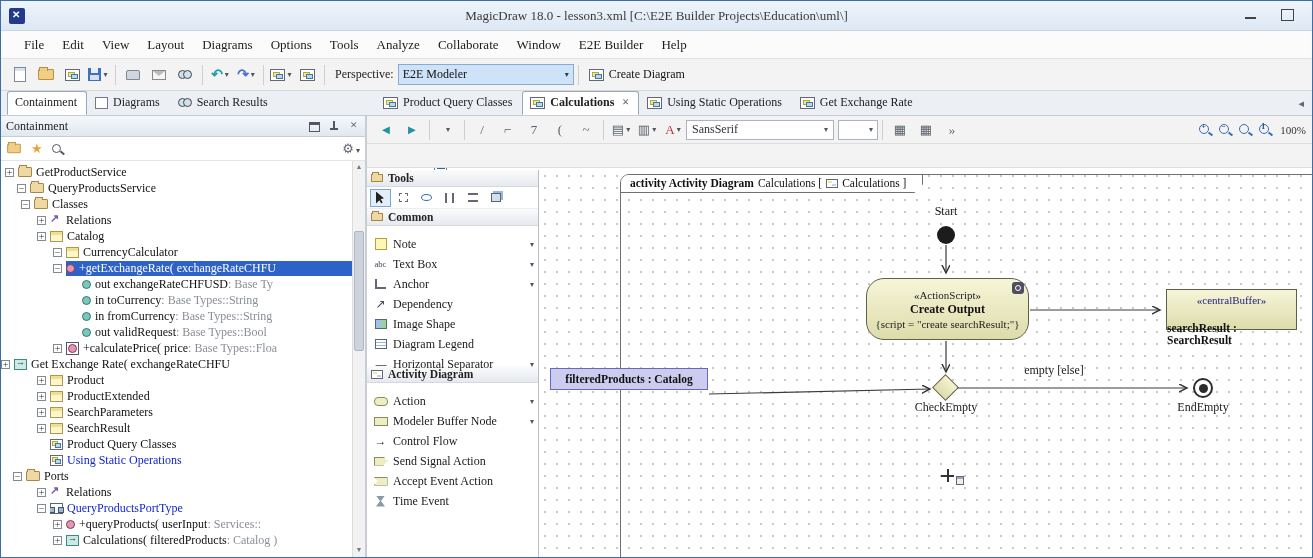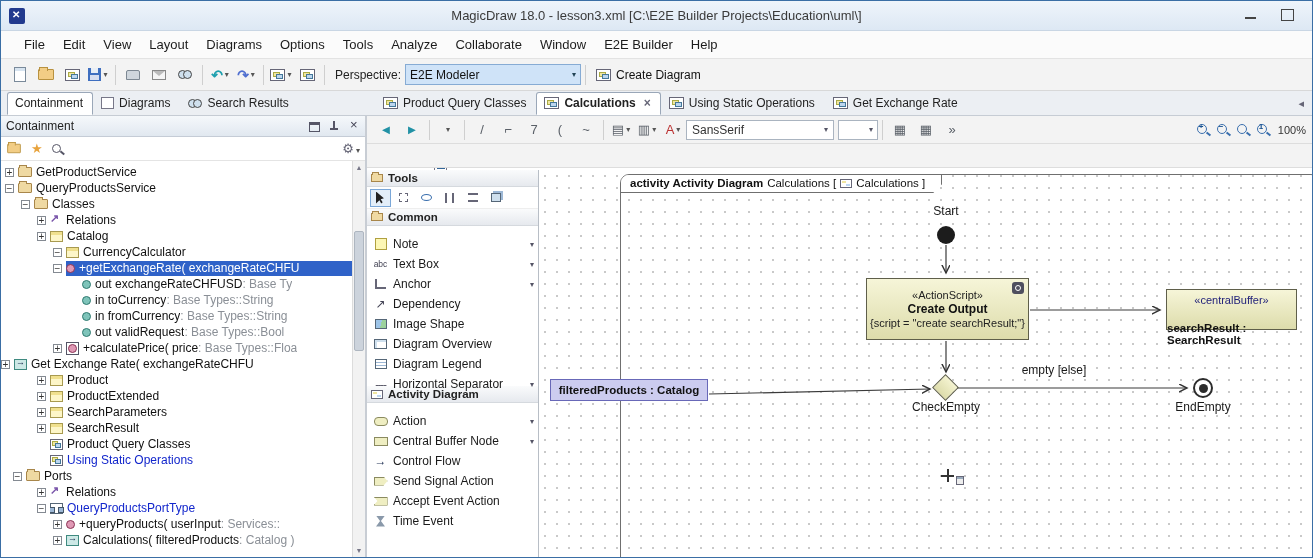--- a/index.html
+++ b/index.html
@@ -1,17 +1,17 @@
 <!DOCTYPE html>
 <html><head>
 <meta charset="utf-8">
 <style>
   * { margin:0; padding:0; box-sizing:border-box; }
   html,body { width:1313px; height:558px; overflow:hidden; font-family:"Liberation Sans", sans-serif; background:#fff; }
-  .window { position:absolute; inset:0; border:1px solid #3a6ea5; background:#fff; }
+  .window { position:absolute; inset:0; border:1px solid #3a6ea5; background:#fff;font-family:Liberation Serif, serif; }
 
   
   .titlebar { position:absolute; left:0; right:0; top:0; height:30px; background:linear-gradient(#eef4fb,#dde8f4); border-bottom:1px solid #c9d6e4; }
   .app-icon { position:absolute; left:8px; top:7px; width:16px; height:16px; background:#223a8e; border-radius:2px; }
   .app-icon::before { content:"✕"; position:absolute; left:3px; top:1px; color:#fff; font-size:10px; font-weight:bold; }
   .win-title { position:absolute; left:0; right:0; top:7px; text-align:center; font-size:13px; color:#3a3a3a; white-space:nowrap; }
   .win-controls { position:absolute; right:14px; top:4px; display:flex; gap:14px; }
   .wc { width:22px; height:20px; position:relative; cursor:default; }
   .wc.min::before { content:""; position:absolute; left:5px; top:12px; width:11px; height:2px; background:#444; }
   .wc.max::before { content:""; position:absolute; left:5px; top:4px; width:11px; height:10px; border:1.5px solid #444; }
@@ -174,21 +174,21 @@
   .canvas { flex:1; position:relative; background:#fff; background-image:radial-gradient(circle,#c9c9c9 0.9px,transparent 1.1px); background-size:12px 12px; overflow:hidden; min-width:0; }
   .frame { position:absolute; left:81px; top:4px; width:700px; height:430px; border:1px solid #6f6f6f; border-radius:9px 9px 0 0; }
   .frame-tab { position:absolute; left:0; top:0; display:inline-flex; align-items:center; gap:4px; background:#fff; padding:2px 16px 3px 9px; border-right:1px solid #6f6f6f; border-bottom:1px solid #6f6f6f; border-radius:8px 0 0 0; font-size:11.5px; color:#111; white-space:nowrap; clip-path:polygon(0 0,100% 0,100% calc(100% - 9px),calc(100% - 9px) 100%,0 100%); }
   .frame-tab b { font-weight:bold; }
   .fti { width:12px; height:9px; background:#fff; border:1px solid #667; position:relative; flex:none; }
   .fti::before { content:""; position:absolute; left:1px; top:1px; width:4px; height:2px; background:#f0e6a0; }
   .fti::after { content:""; position:absolute; right:1px; bottom:1px; width:4px; height:2px; background:#bcd6f0; }
   .cnode { position:absolute; }
   .dlabel { position:absolute; font-size:12px; color:#1a1a1a; text-align:center; white-space:nowrap; }
   .initial { width:18px; height:18px; border-radius:50%; background:#1c1c1c; }
-  .action-node { width:163px; height:62px; background:linear-gradient(#f6f5d8,#dddcab); border:1px solid #5f5f4a; border-radius:0; display:flex; flex-direction:column; align-items:center; justify-content:center; gap:1px; }
+  .action-node { width:163px; height:62px; background:linear-gradient(#f6f5d8,#dddcab); border:1px solid #5f5f4a; border-radius:18px; display:flex; flex-direction:column; align-items:center; justify-content:center; gap:1px; }
   .action-node .stereo { font-size:11px; color:#222; }
   .action-node .aname { font-size:12px; font-weight:bold; color:#111; }
   .action-node .abody { font-size:11px; color:#222; }
   .as-icon { position:absolute; right:4px; top:3px; width:12px; height:12px; background:#4f4f5e; border-radius:3px; }
   .as-icon::before { content:""; position:absolute; left:3px; top:3px; width:4px; height:4px; border:1.5px solid #fff; border-radius:50%; }
   .buffer-node { width:131px; height:41px; background:linear-gradient(#f6f5d8,#dddcab); border:1px solid #5f5f4a; display:flex; flex-direction:column; align-items:center; justify-content:center; }
   .buffer-node .stereo { font-size:11px; color:#22227a;margin-top:21px; }
   .buffer-node .bname { font-size:11.5px; font-weight:bold; color:#111;margin-top:16px; }
   .diamond { width:19px; height:19px; background:linear-gradient(#f4f3d0,#dddcab); border:1px solid #5f5f4a; transform:rotate(45deg); }
   .final { width:20px; height:20px; border:2px solid #2c2c2c; border-radius:50%; background:#fff; display:flex; align-items:center; justify-content:center; }
@@ -335,21 +335,21 @@
       </div>
 
       <div class="tree">
         <div class="trow" style="padding-left:4px">
             <span class="exp plus"></span>
             <span class="rowbody">
               <span class="ti ti-pkg"></span>
               <span class="tl">GetProductService</span>
             </span>
           </div>
-        <div class="trow" style="padding-left:4px">
+        <div class="trow" style="padding-left:16px">
             <span class="exp minus"></span>
             <span class="rowbody">
               <span class="ti ti-pkg"></span>
               <span class="tl">QueryProductsService</span>
             </span>
           </div>
         <div class="trow" style="padding-left:20px">
             <span class="exp minus"></span>
             <span class="rowbody">
               <span class="ti ti-pkg"></span>
@@ -652,26 +652,20 @@
               <span>Dependency</span>
             </div>
           <div class="pitem">
               <span class="pic">
                 <span class="pi-img"></span>
               </span>
               <span>Image Shape</span>
             </div>
           <div class="pitem">
               <span class="pic">
-                <span class="pi-ovw"></span>
-              </span>
-              <span>Diagram Overview</span>
-            </div>
-          <div class="pitem">
-              <span class="pic">
                 <span class="pi-legend"></span>
               </span>
               <span>Diagram Legend</span>
             </div>
           <div class="pitem">
               <span class="pic pi-hsep"></span>
               <span>Horizontal Separator</span>
               <span class="pdd">▾</span>
             </div>
 
@@ -683,21 +677,21 @@
               <span class="pic">
                 <span class="pi-action"></span>
               </span>
               <span>Action</span>
               <span class="pdd">▾</span>
             </div>
           <div class="pitem">
               <span class="pic">
                 <span class="pi-buffer"></span>
               </span>
-              <span>Central Buffer Node</span>
+              <span>Modeler Buffer Node</span>
               <span class="pdd">▾</span>
             </div>
           <div class="pitem">
               <span class="pic pi-ctrlflow"></span>
               <span>Control Flow</span>
             </div>
           <div class="pitem">
               <span class="pic">
                 <span class="pi-signal"></span>
               </span>
@@ -759,21 +753,21 @@
           </div>
 
           <div class="cnode diamond" style="left:397px;top:208px;"></div>
           <div class="dlabel" style="left:367px;top:230px;width:80px;">CheckEmpty</div>
 
           <div class="dlabel" style="left:465px;top:193px;width:100px;">empty [else]</div>
 
           <div class="cnode final" style="left:654px;top:208px;"></div>
           <div class="dlabel" style="left:624px;top:230px;width:80px;">EndEmpty</div>
 
-          <div class="cnode param-node" style="left:11px;top:209px;">
+          <div class="cnode param-node" style="left:11px;top:198px;">
             <span>filteredProducts : Catalog</span>
           </div>
 
           <div class="cursor-cross" style="left:402px;top:299px;"></div>
           <div class="cursor-doc" style="left:417px;top:306px;"></div>
 
         </div>
       </div>
     </div>
   </div>

